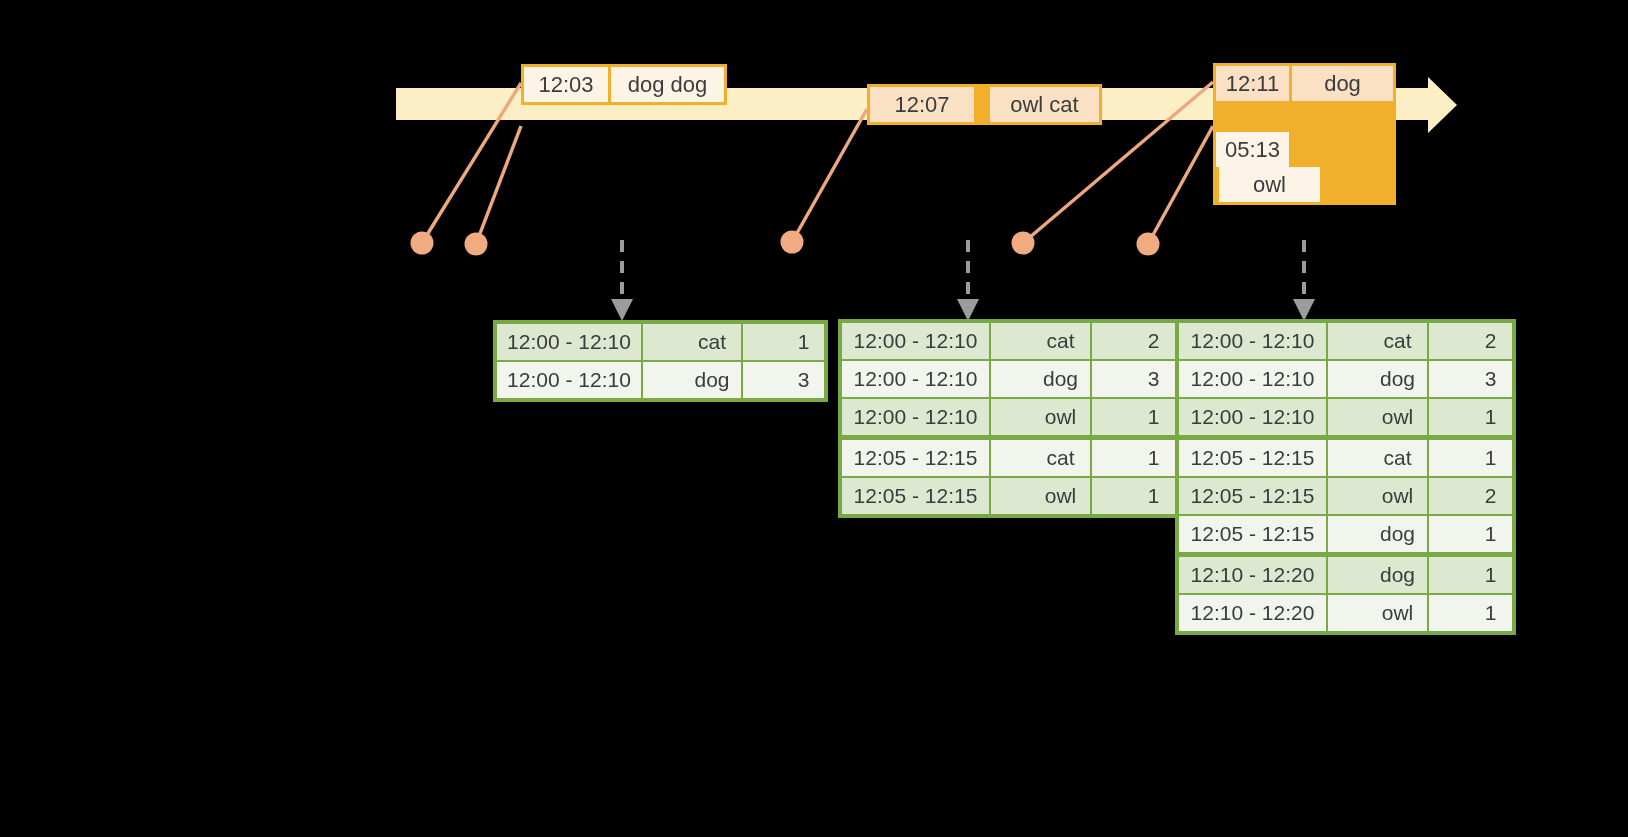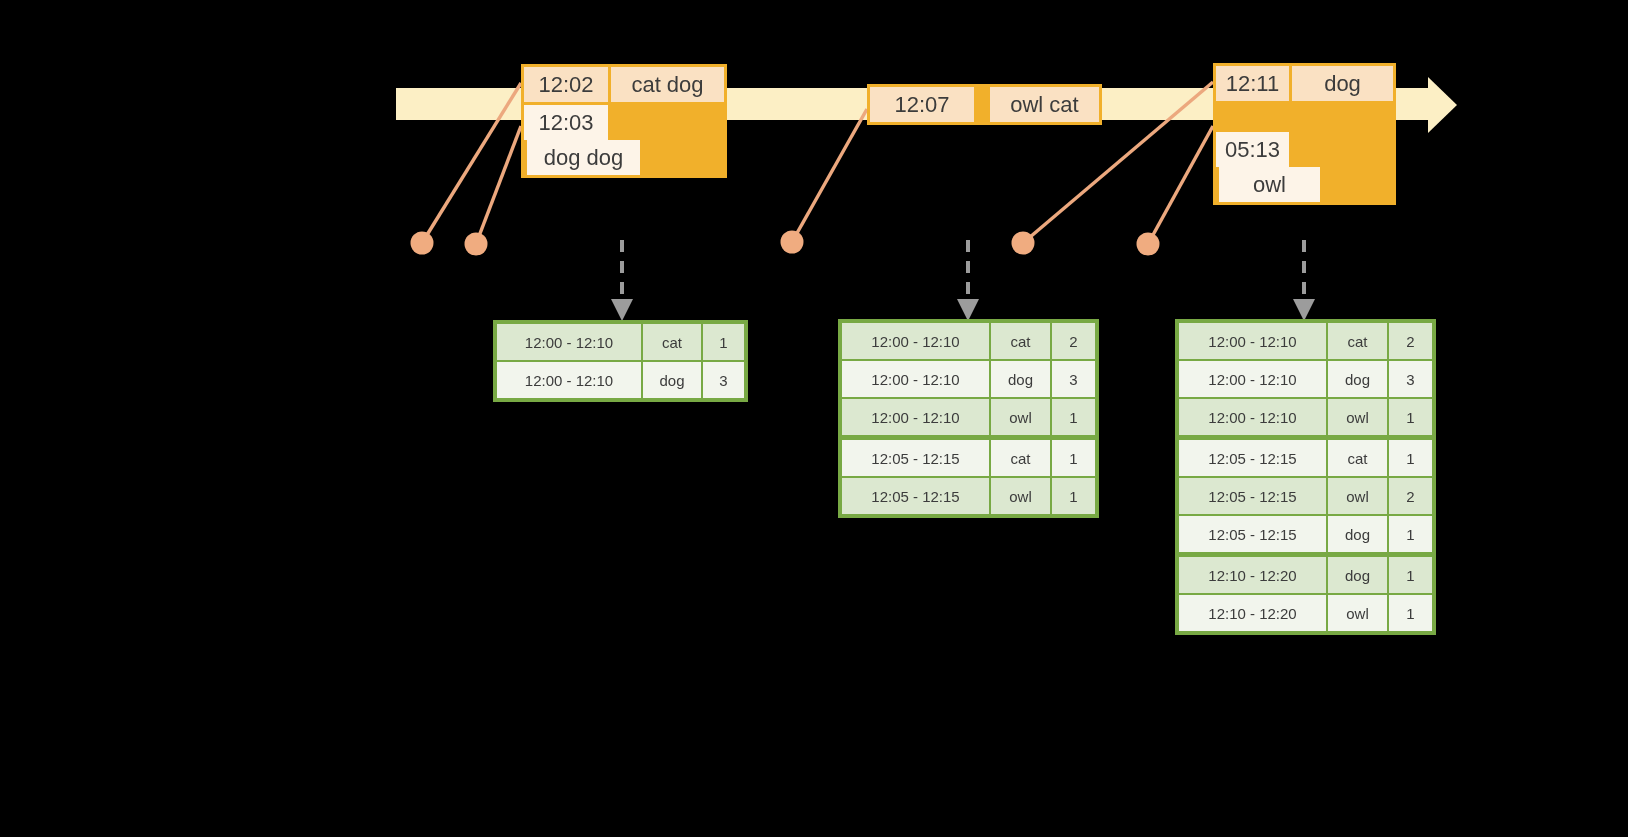--- a/index.html
+++ b/index.html
@@ -58,23 +58,23 @@
     flex-direction: column;
   }
   .rrow { display: flex; }
   .rrow + .rrow { margin-top: 2px; }
   .rrow.group-start { margin-top: 5px; }
   .rcell {
     height: 36px;
     display: flex;
     align-items: center;
     justify-content: center;
-    font-size: 15px;
-  }
-  .rcell + .rcell { margin-left: 2px; }
+    font-size: 21px;
+  }
+  .rcell + .rcell { margin-left: 2px; padding-left: 40px; }
   .rc-win   { width: 147px; }
   .rc-word  { width: 59px; }
   .rc-count { width: 43px; }
   .ta .rc-win { width: 144px; }
   .ta .rc-word { width: 58px; }
   .ta .rc-count { width: 41px; }
   .r-dark  { background: var(--c-result_row_dark, #DCE8D0); }
   .r-light { background: var(--c-result_row_light, #F2F5ED); }
 </style>
 </head>
@@ -110,24 +110,20 @@
       <line x1="968" y1="240" x2="968" y2="300" stroke-dasharray="12 9" style="stroke:var(--c-trigger_arrow, #9C9C9C);stroke-width:4"></line>
       <polygon points="957,299 979,299 968,321" style="fill:var(--c-trigger_arrow, #9C9C9C)"></polygon>
 
       <line x1="1304" y1="240" x2="1304" y2="300" stroke-dasharray="12 9" style="stroke:var(--c-trigger_arrow, #9C9C9C);stroke-width:4"></line>
       <polygon points="1293,299 1315,299 1304,321" style="fill:var(--c-trigger_arrow, #9C9C9C)"></polygon>
     </g>
   </svg>
 
   <div class="etable t1" style="left:521px;top:64px;">
     <div class="erow">
-      <div class="ecell ec-time e-dark">12:02</div>
-      <div class="ecell ec-words e-dark">cat dog</div>
-    </div>
-    <div class="erow">
       <div class="ecell ec-time e-light">12:03</div>
       <div class="ecell ec-words e-light">dog dog</div>
     </div>
   </div>
 
   <div class="etable t2" style="left:867px;top:84px;">
     <div class="erow">
       <div class="ecell ec-time e-dark">12:07</div>
       <div class="ecell ec-words e-dark">owl cat</div>
     </div>

